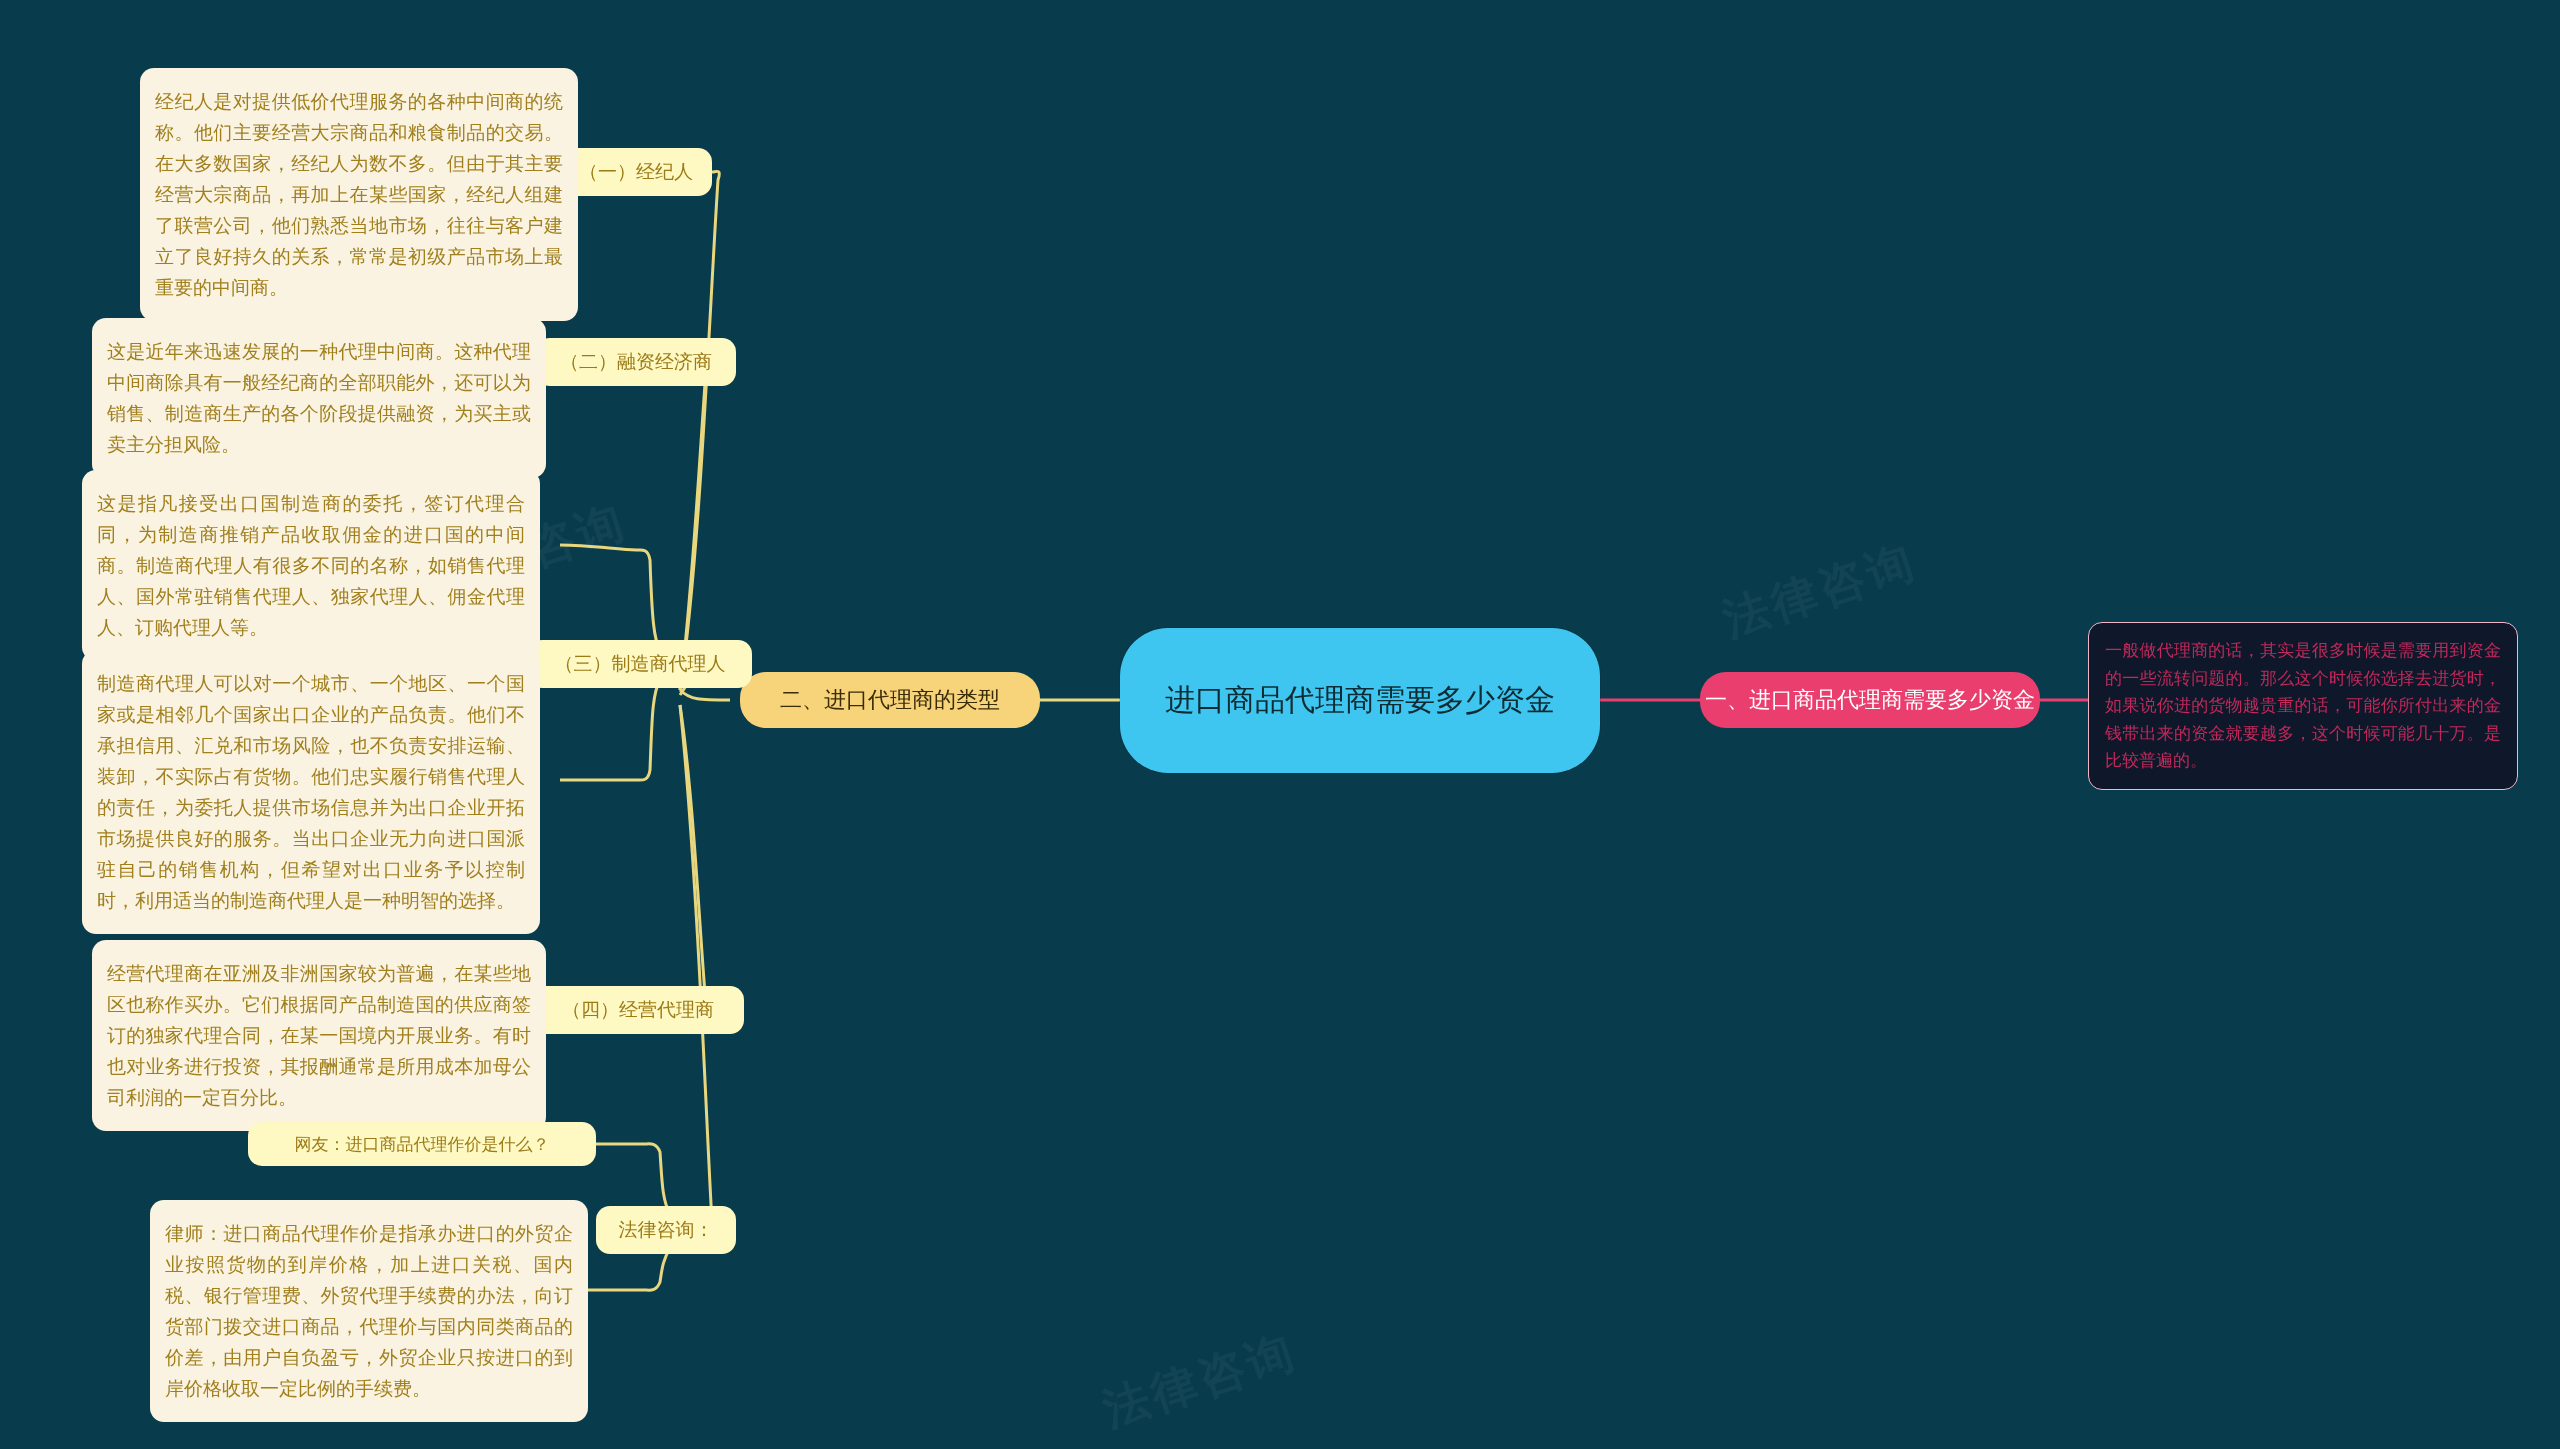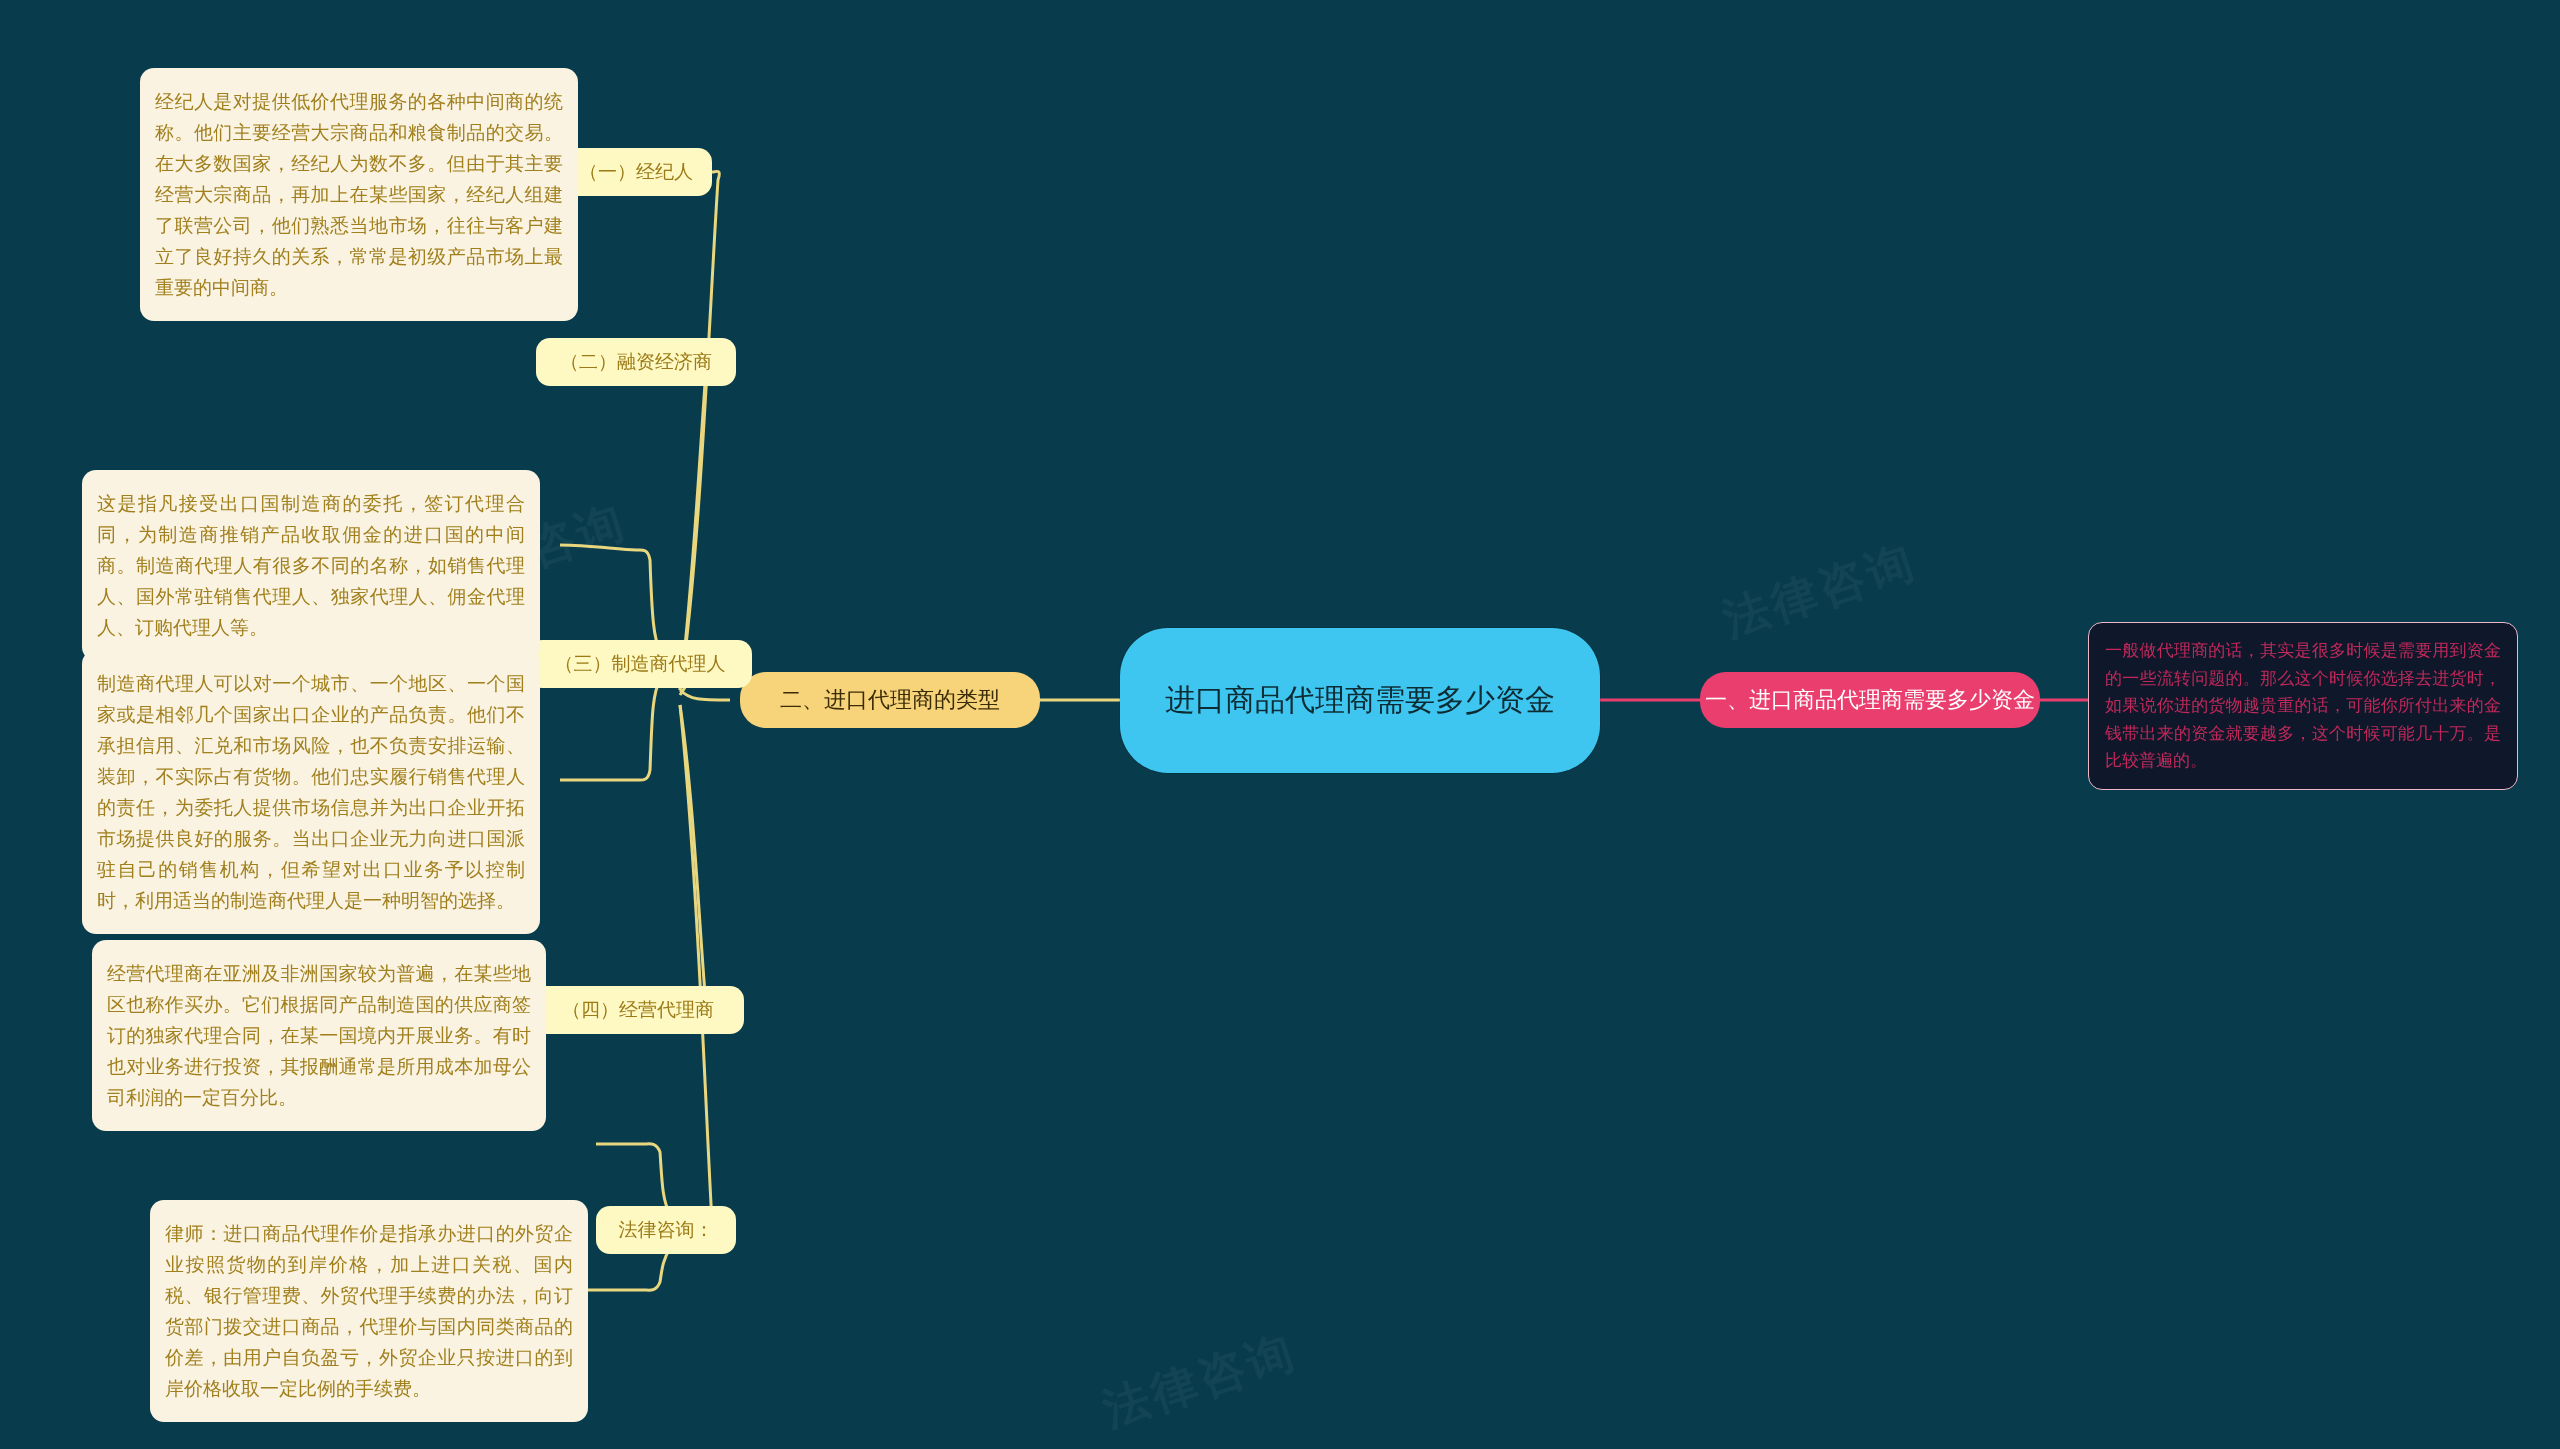--- a/index.html
+++ b/index.html
@@ -174,20 +174,23 @@
   <div class="node cream" style="left:560px;top:148px;width:152px;height:48px;">
     <span>（一）经纪人</span>
   </div>
   <div class="creamleaf" style="position:absolute;left:140px;top:68px;width:408px;">
     <span>经纪人是对提供低价代理服务的各种中间商的统称。他们主要经营大宗商品和粮食制品的交易。在大多数国家，经纪人为数不多。但由于其主要经营大宗商品，再加上在某些国家，经纪人组建了联营公司，他们熟悉当地市场，往往与客户建立了良好持久的关系，常常是初级产品市场上最重要的中间商。</span>
   </div>
 
   <div class="node cream" style="left:536px;top:338px;width:200px;height:48px;">
     <span>（二）融资经济商</span>
   </div>
+  <div class="creamleaf" style="position:absolute;left:92px;top:318px;width:424px;">
+    <span>这是近年来迅速发展的一种代理中间商。这种代理中间商除具有一般经纪商的全部职能外，还可以为销售、制造商生产的各个阶段提供融资，为买主或卖主分担风险。</span>
+  </div>
 
   <div class="node cream" style="left:528px;top:640px;width:224px;height:48px;">
     <span>（三）制造商代理人</span>
   </div>
   <div class="creamleaf" style="position:absolute;left:82px;top:470px;width:428px;">
     <span>这是指凡接受出口国制造商的委托，签订代理合同，为制造商推销产品收取佣金的进口国的中间商。制造商代理人有很多不同的名称，如销售代理人、国外常驻销售代理人、独家代理人、佣金代理人、订购代理人等。</span>
   </div>
   <div class="creamleaf" style="position:absolute;left:82px;top:650px;width:428px;">
     <span>制造商代理人可以对一个城市、一个地区、一个国家或是相邻几个国家出口企业的产品负责。他们不承担信用、汇兑和市场风险，也不负责安排运输、装卸，不实际占有货物。他们忠实履行销售代理人的责任，为委托人提供市场信息并为出口企业开拓市场提供良好的服务。当出口企业无力向进口国派驻自己的销售机构，但希望对出口业务予以控制时，利用适当的制造商代理人是一种明智的选择。</span>
   </div>
@@ -195,17 +198,20 @@
   <div class="node cream" style="left:532px;top:986px;width:212px;height:48px;">
     <span>（四）经营代理商</span>
   </div>
   <div class="creamleaf" style="position:absolute;left:92px;top:940px;width:424px;">
     <span>经营代理商在亚洲及非洲国家较为普遍，在某些地区也称作买办。它们根据同产品制造国的供应商签订的独家代理合同，在某一国境内开展业务。有时也对业务进行投资，其报酬通常是所用成本加母公司利润的一定百分比。</span>
   </div>
 
   <div class="node cream" style="left:596px;top:1206px;width:140px;height:48px;">
     <span>法律咨询：</span>
   </div>
+  <div class="node cream" style="left:248px;top:1122px;width:348px;height:44px;font-size:17px;">
+    <span>网友：进口商品代理作价是什么？</span>
+  </div>
   <div class="creamleaf" style="position:absolute;left:150px;top:1200px;width:408px;">
     <span>律师：进口商品代理作价是指承办进口的外贸企业按照货物的到岸价格，加上进口关税、国内税、银行管理费、外贸代理手续费的办法，向订货部门拨交进口商品，代理价与国内同类商品的价差，由用户自负盈亏，外贸企业只按进口的到岸价格收取一定比例的手续费。</span>
   </div>
 
 </div>
 
 </body></html>

